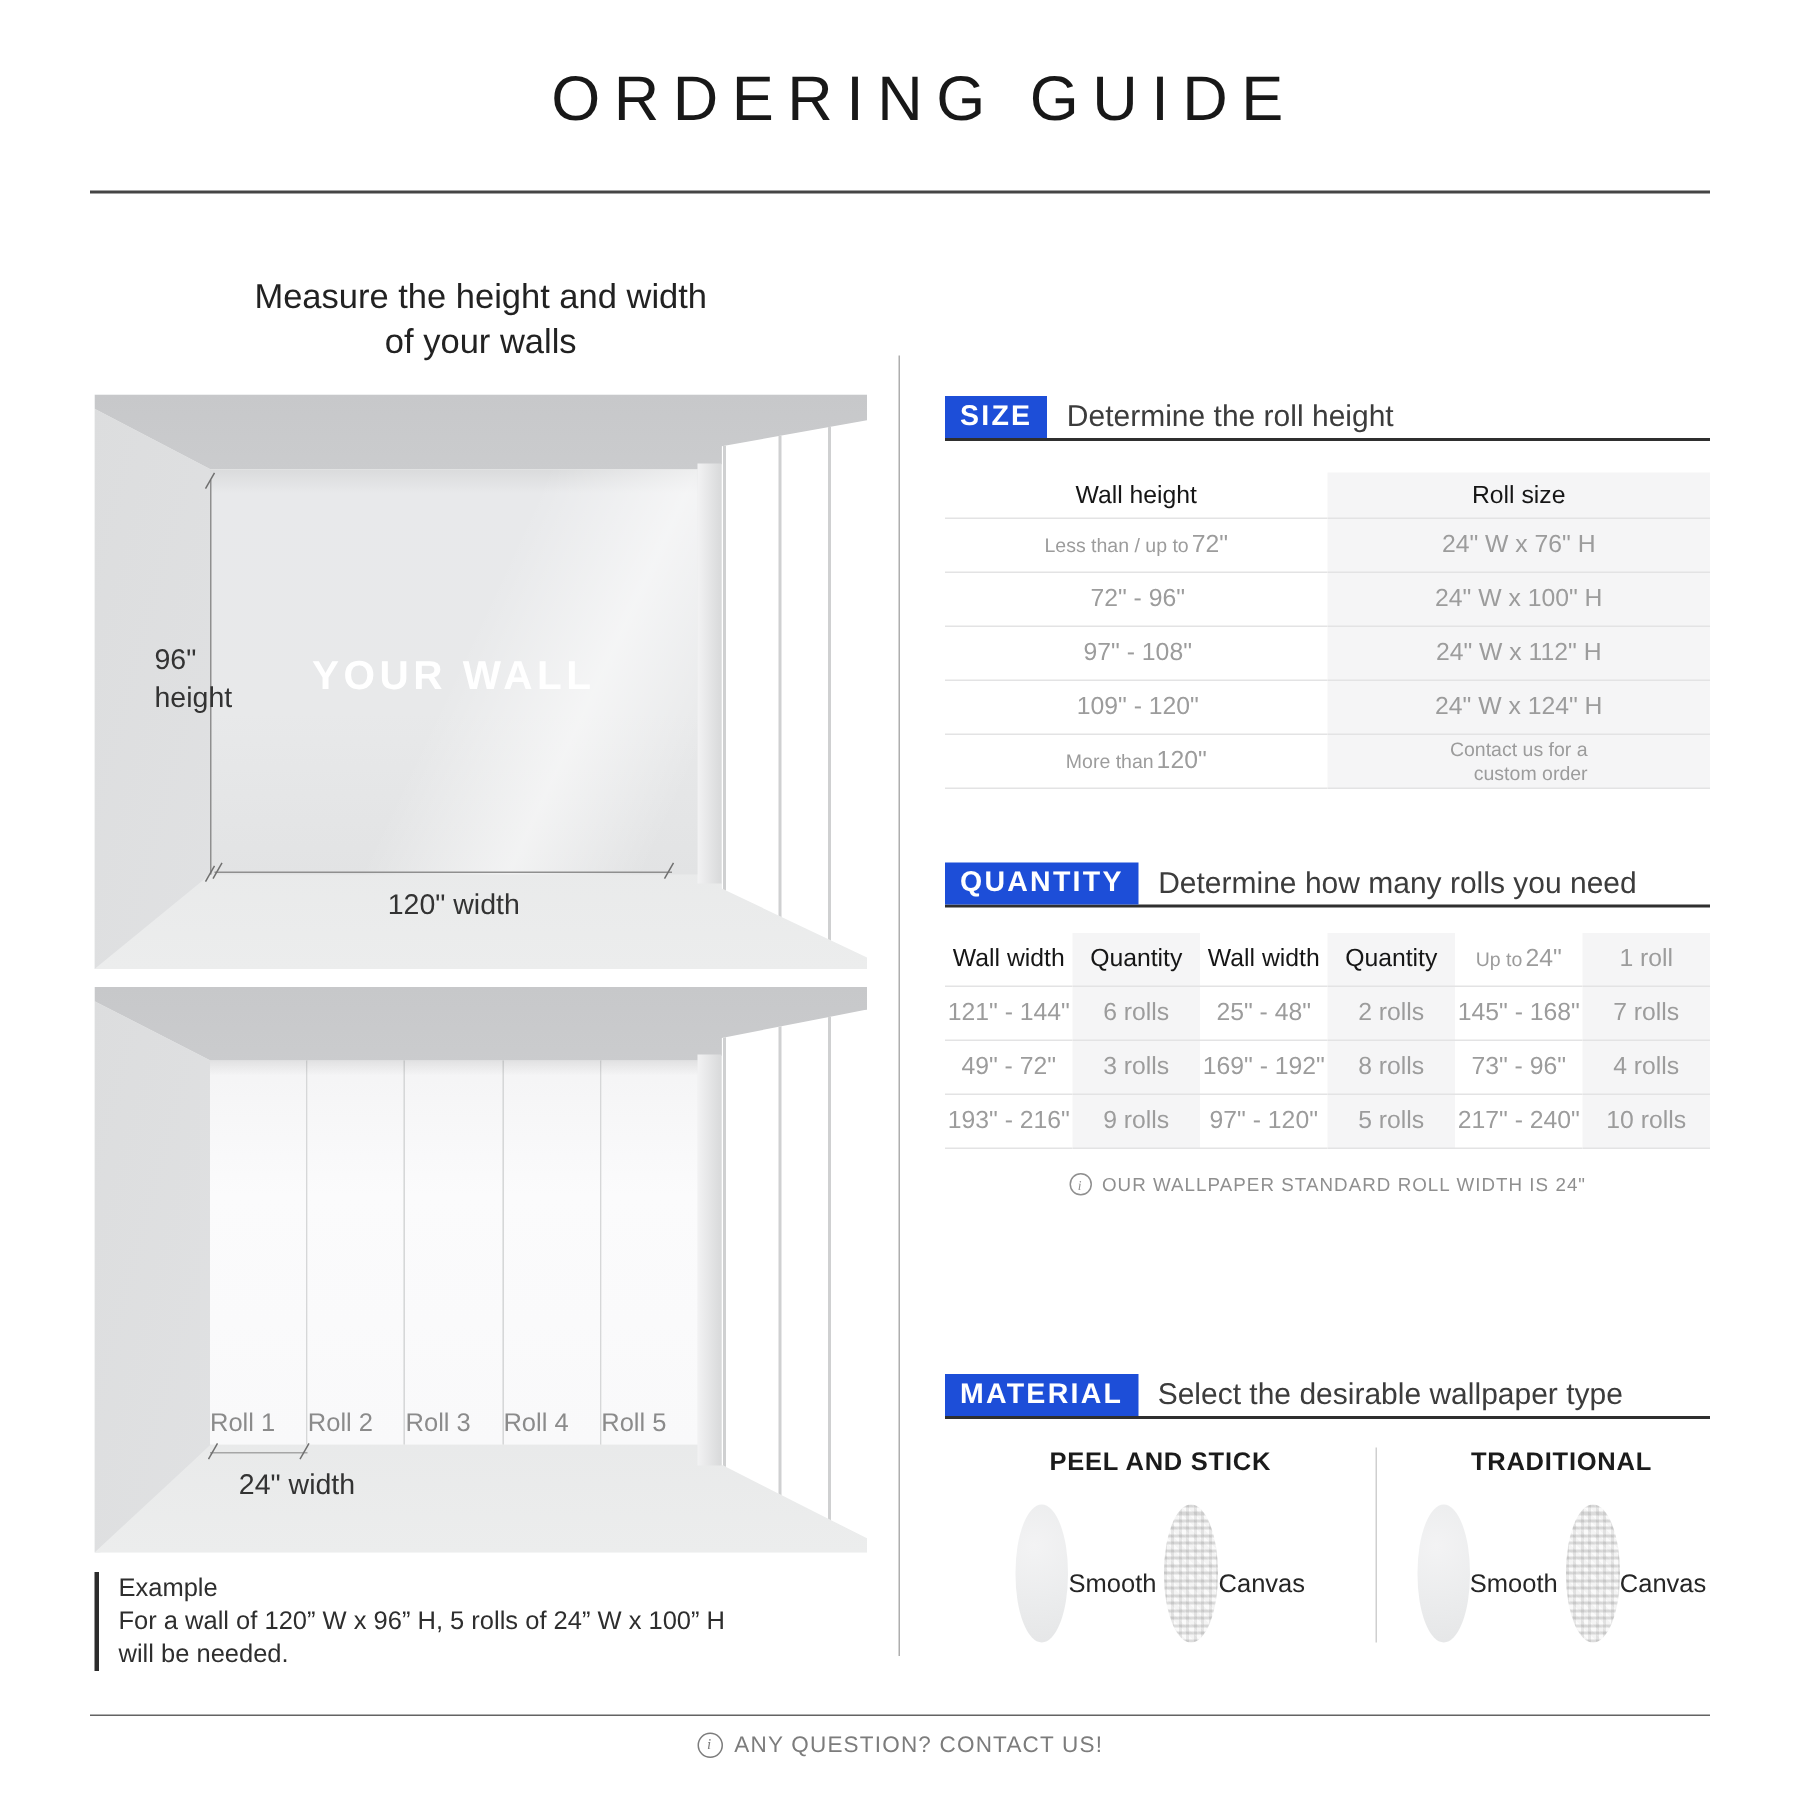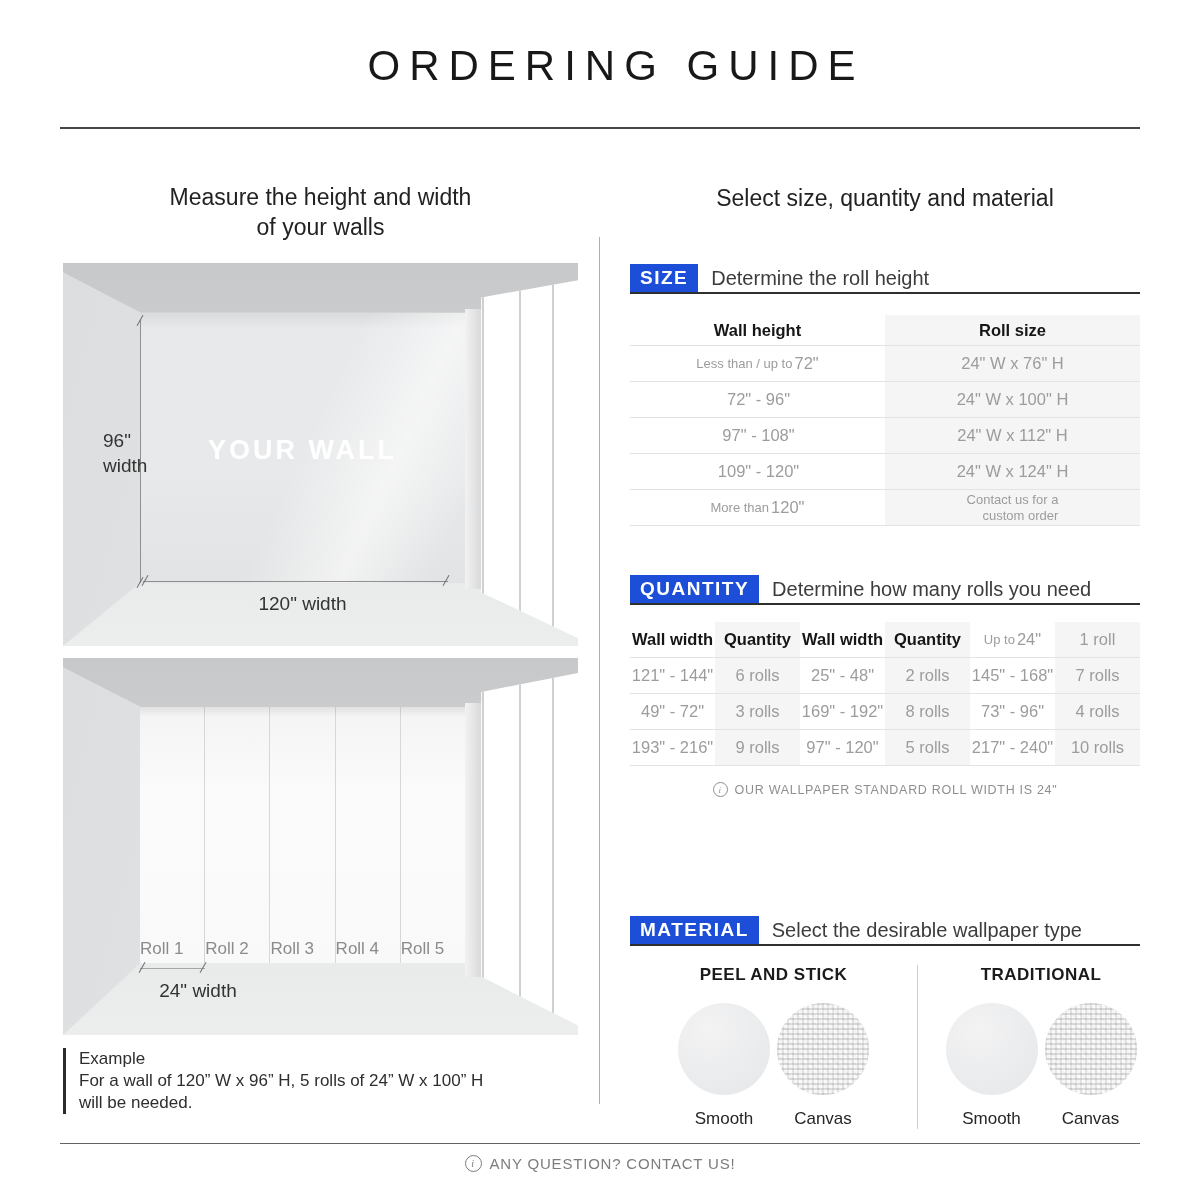--- a/index.html
+++ b/index.html
@@ -83,40 +83,40 @@
   .badge{background:#1d4ed8;color:#fff;display:flex;align-items:center;
     padding:3px 10px;font-size:19px;font-weight:600;letter-spacing:1.5px;}
   .section-sub{display:flex;align-items:center;margin-left:13px;
     font-size:20px;color:#3c3c3c;font-weight:500;}
 
   .tbl{display:grid;margin-top:21px;}
   .tbl-size{grid-template-columns:1fr 1fr;}
   .tbl-qty{grid-template-columns:1fr 1fr 1fr 1fr 1fr 1fr;margin-top:17px;}
   .cell{display:flex;align-items:center;justify-content:center;min-height:35px;
     border-bottom:1px solid #e3e3e4;font-size:16.5px;color:#9c9c9c;gap:2px;}
-  .cell.hd{min-height:30px;font-weight:700;color:#161616;font-size:16.5px;}
+  .cell.hd{min-height:30px;font-weight:400;color:#161616;font-size:16.5px;}
   .cell.shade{background:#f5f5f6;}
   .cell .sm{font-size:13px;align-self:center;}
   .cell .big{font-size:16.5px;}
   .cell.pre{white-space:pre-line;font-size:13px;line-height:16px;text-align:right;}
 
   .note-line{margin-top:16px;text-align:center;font-size:12.5px;letter-spacing:0.7px;
     color:#8f8f8f;display:flex;align-items:center;justify-content:center;gap:7px;}
   .info-icon{display:inline-flex;align-items:center;justify-content:center;flex:0 0 auto;
     width:13px;height:13px;border:1px solid #8f8f8f;border-radius:50%;
     font-size:9px;font-style:italic;font-family:"Liberation Serif",serif;color:#8f8f8f;}
 
   .material-body{display:flex;margin-top:19px;}
   .mat-group{display:flex;flex-direction:column;}
   .mat-group.g1{width:287px;}
   .mat-group.g2{flex:1;padding-left:24px;}
   .mat-divider{width:1px;background:#cfcfcf;margin:0;}
   .mat-name{text-align:center;font-size:17px;font-weight:600;letter-spacing:0.5px;color:#1b1b1b;}
   .swatches{display:flex;justify-content:center;gap:5px;margin-top:18px;}
-  .swatch{width:94px;display:flex;flex-direction:column;align-items:center;}
+  .swatch{width:94px;display:flex;flex-direction:row;align-items:center;}
   .circle{width:92px;height:92px;border-radius:50%;}
   .tex-smooth{background:radial-gradient(circle at 35% 30%,#f3f3f4 0%,#ebeced 55%,#e5e6e7 100%);}
   .tex-fabric{background-color:#ededee;background-image:
     repeating-linear-gradient(0deg,rgba(120,120,120,0.16) 0 1px,transparent 1px 3px),
     repeating-linear-gradient(90deg,rgba(120,120,120,0.16) 0 1px,transparent 1px 3px);}
   .tex-canvas{background-color:#f4f4f4;background-image:
     repeating-linear-gradient(0deg,rgba(100,100,100,0.20) 0 2px,transparent 2px 5px),
     repeating-linear-gradient(90deg,rgba(100,100,100,0.13) 0 2px,transparent 2px 5px),
     repeating-linear-gradient(45deg,rgba(255,255,255,0.55) 0 3px,transparent 3px 6px);}
   .swatch-label{margin-top:14px;font-size:17px;font-weight:500;color:#262626;}
@@ -157,21 +157,21 @@
       <span class="tick t2"></span>
     </div>
     <div class="measure-h">
       <span class="tick t1"></span>
       <span class="tick t2"></span>
     </div>
     <div class="wall-title">YOUR WALL</div>
     <div class="height-label">
       <span>96"</span>
         <br>
-      <span>width</span>
+      <span>height</span>
     </div>
     <div class="width-label">120" width</div>
   </div>
 
   <div class="room room-rolls">
     <div class="ceiling"></div>
     <div class="left-wall"></div>
     <div class="floor"></div>
     <div class="window-panes">
       <span class="pane-edge frame"></span>
@@ -202,21 +202,20 @@
     </div>
     <div class="width24-label">24" width</div>
   </div>
 
   <div class="example">
     <div>Example</div>
     <div class="body">For a wall of 120” W x 96” H, 5 rolls of 24” W x 100” H
 will be needed.</div>
   </div>
 
-  <div class="right-heading">Select size, quantity and material</div>
 
   <div class="section sec-size">
     <div class="section-head">
       <span class="badge">SIZE</span>
       <span class="section-sub">Determine the roll height</span>
     </div>
     <div class="tbl tbl-size">
       <div class="cell hd">Wall height</div>
       <div class="cell hd shade">Roll size</div>
 

